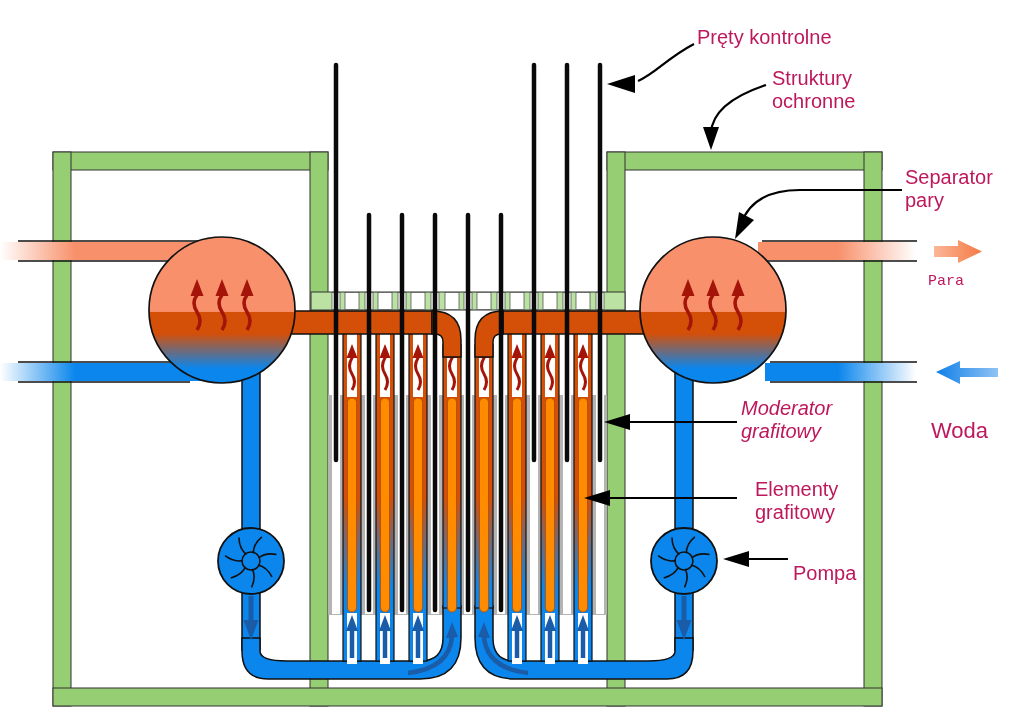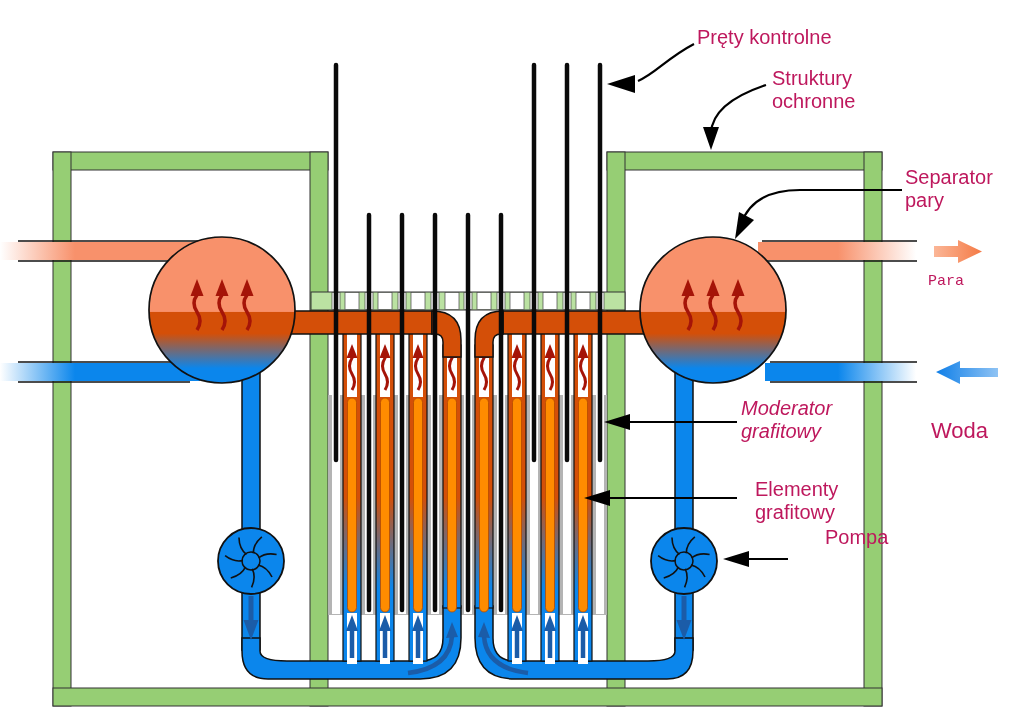--- a/index.html
+++ b/index.html
@@ -279,14 +279,14 @@
   <div class="lbl serif" style="left:928px;top:270px;">Para</div>
   <div class="lbl big" style="left:931px;top:387px;">Woda</div>
   <div class="lbl" style="left:741px;top:397px;font-style:italic;">
     <div>Moderator</div>
     <div>grafitowy</div>
   </div>
   <div class="lbl" style="left:741px;top:478px;margin-left:14px;">
     <div>Elementy</div>
     <div>grafitowy</div>
   </div>
-  <div class="lbl" style="left:793px;top:526px;margin-left:32px;">Pompa</div>
+  <div class="lbl" style="left:793px;top:562px;">Pompa</div>
 </div>
 
 </body></html>

